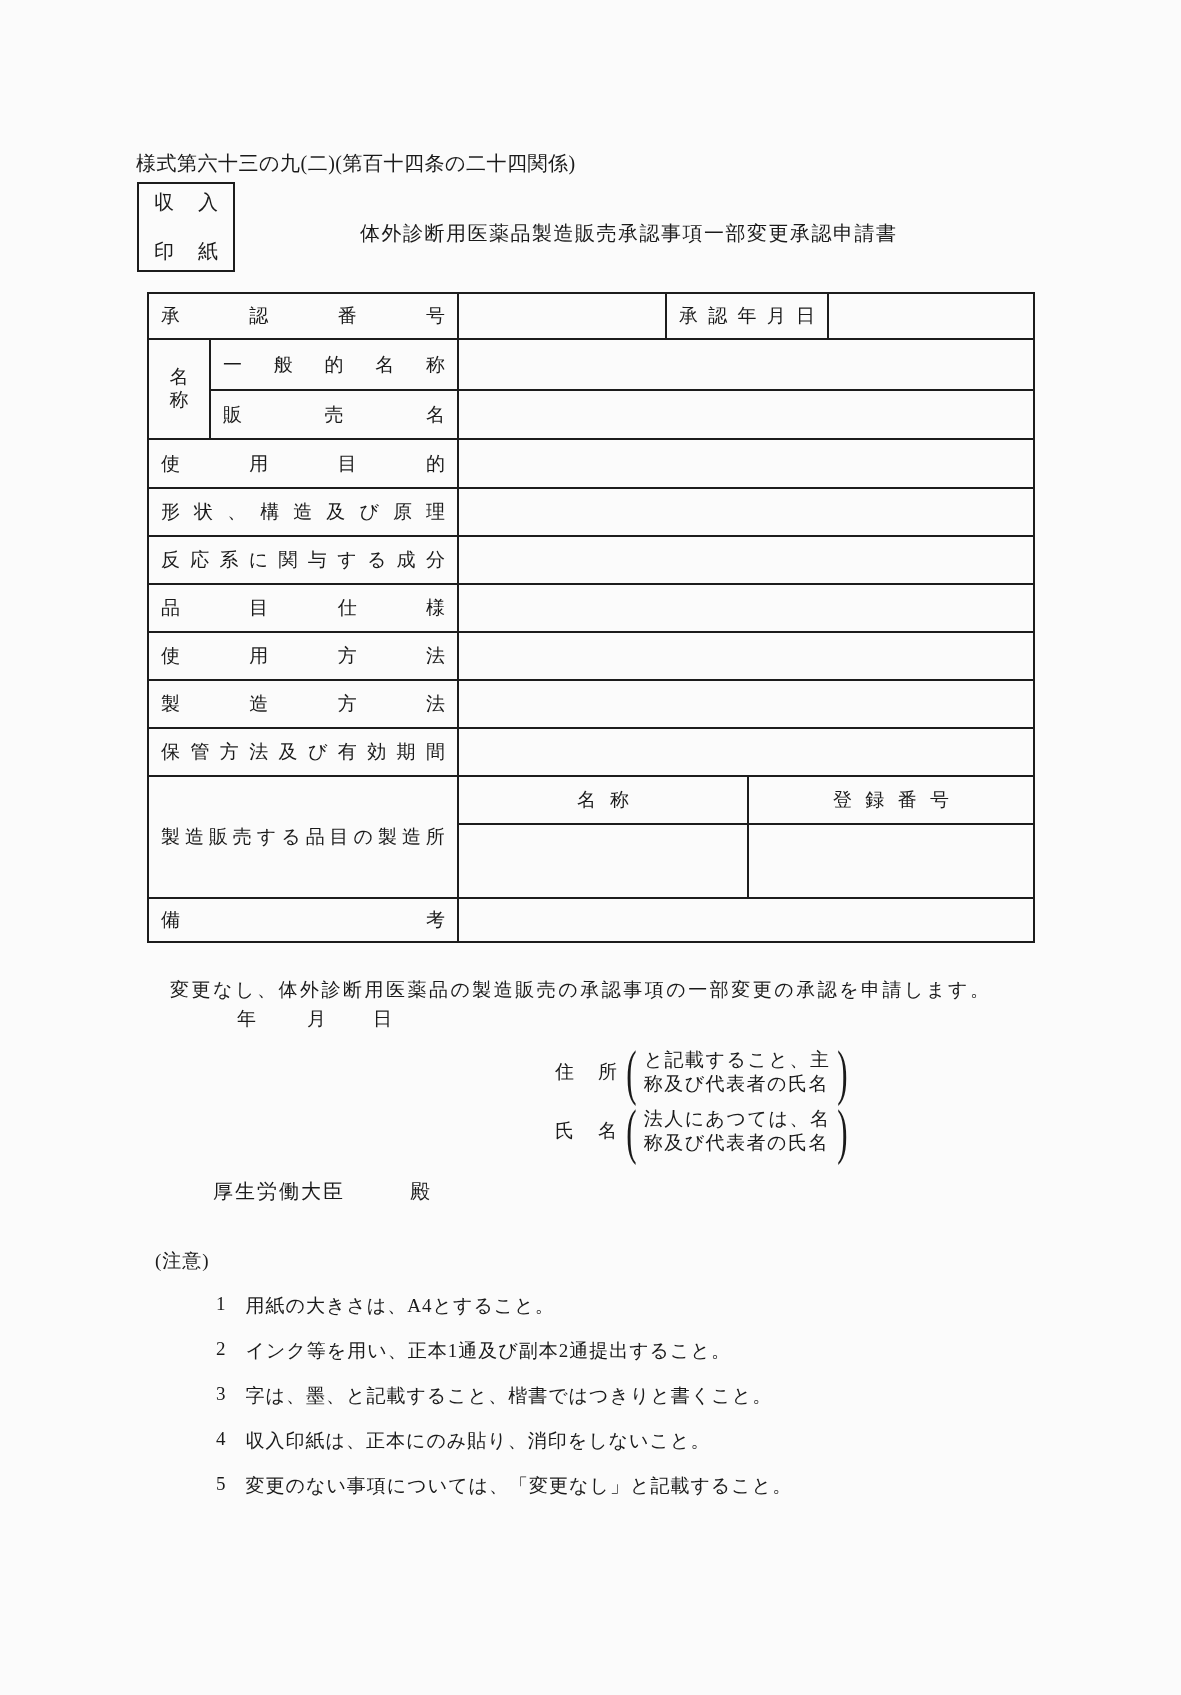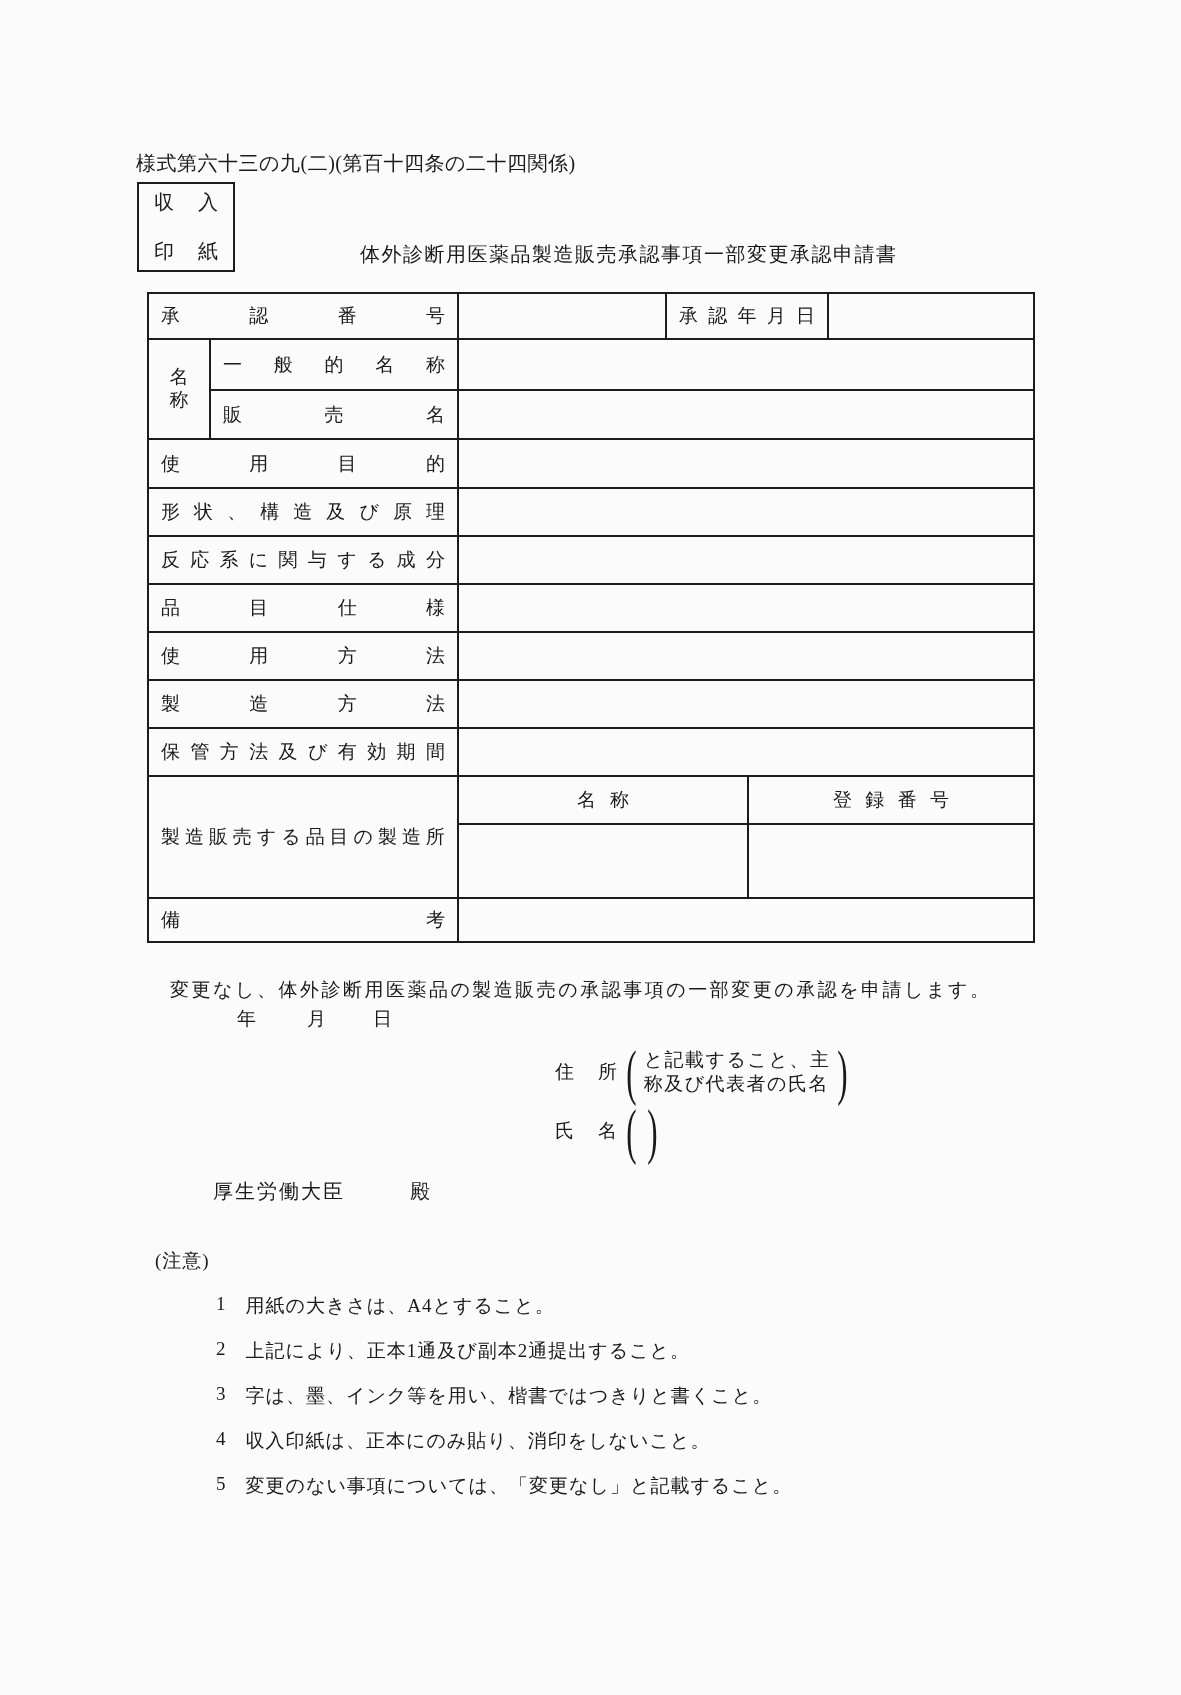--- a/index.html
+++ b/index.html
@@ -21,21 +21,21 @@
   .stamp-box{
     position:absolute;left:137px;top:182px;width:98px;height:90px;
     border:2px solid #1c1c1c;box-sizing:border-box;
     display:flex;flex-direction:column;justify-content:center;gap:12px;
     font-size:20px;
   }
   .stamp-line{padding:0 15px;}
 
   .doc-title{
     position:absolute;left:360px;top:220px;
-    font-size:20px;letter-spacing:1.5px;white-space:nowrap;margin-top:21px;
+    font-size:20px;letter-spacing:1.5px;white-space:nowrap;
   }
 
   table.main{
     position:absolute;left:147px;top:292px;
     border-collapse:collapse;table-layout:fixed;width:886px;
   }
   table.main td{
     border:2px solid #1c1c1c;
     padding:0;font-size:19px;vertical-align:middle;
     background:#fbfbfb;
@@ -315,39 +315,43 @@
     </span>
     <span class="paren">)</span>
   </div>
 
   <div class="sig-row name-row">
     <span class="sig-label char-justify">
         <span>氏</span>
         <span>名</span>
       </span>
     <span class="paren">(</span>
+    <span class="paren-lines">
+      <span>法人にあつては、名</span><br>
+      <span>称及び代表者の氏名</span>
+    </span>
     <span class="paren">)</span>
   </div>
 
   <div class="footer-text minister">厚生労働大臣</div>
   <div class="footer-text minister-hon">殿</div>
 
   <div class="footer-text notice-head">(注意)</div>
 
   <div class="note" style="top:1293px">
     <span class="num">1</span>
     <span>用紙の大きさは、A4とすること。</span>
   </div>
   <div class="note" style="top:1338px">
     <span class="num">2</span>
-    <span>上記により、正本1通及び副本2通提出すること。</span>
+    <span>インク等を用い、正本1通及び副本2通提出すること。</span>
   </div>
   <div class="note" style="top:1383px">
     <span class="num">3</span>
-    <span>字は、墨、インク等を用い、楷書ではつきりと書くこと。</span>
+    <span>字は、墨、と記載すること、楷書ではつきりと書くこと。</span>
   </div>
   <div class="note" style="top:1428px">
     <span class="num">4</span>
     <span>収入印紙は、正本にのみ貼り、消印をしないこと。</span>
   </div>
   <div class="note" style="top:1473px">
     <span class="num">5</span>
     <span>変更のない事項については、「変更なし」と記載すること。</span>
   </div>
 

